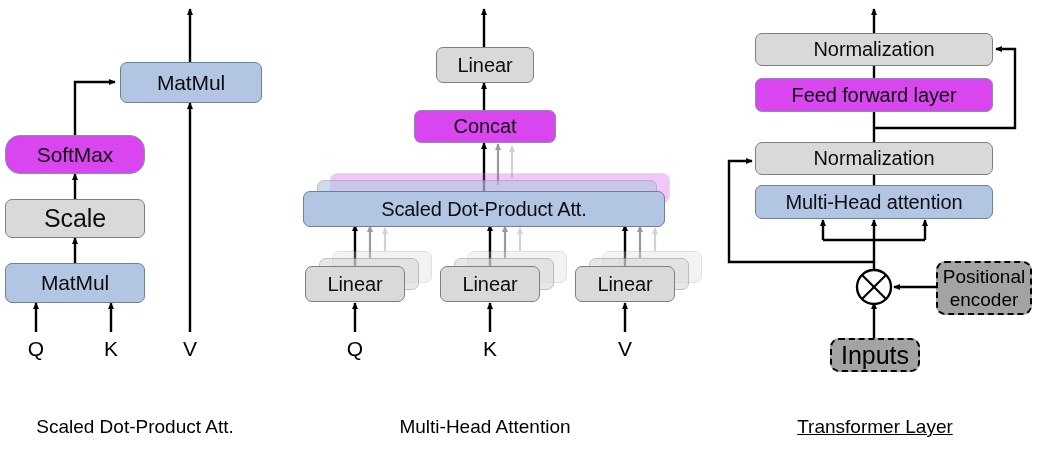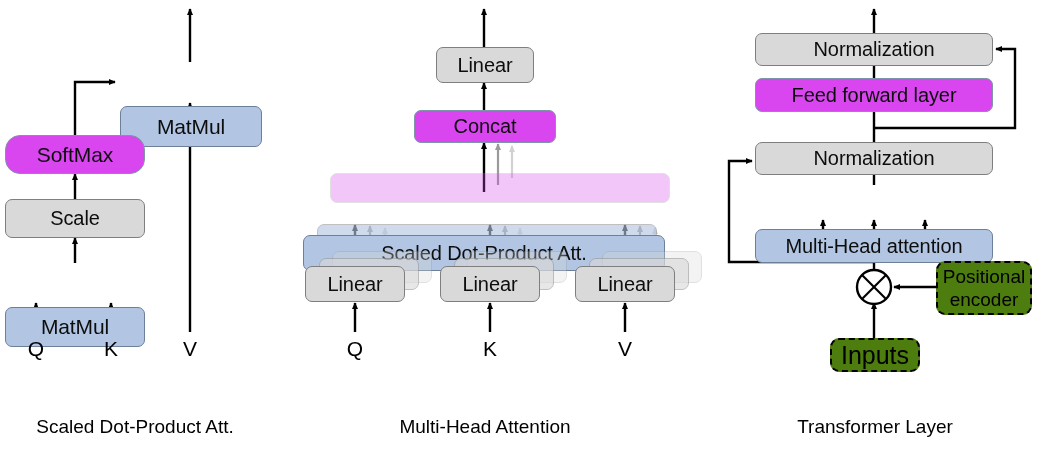--- a/index.html
+++ b/index.html
@@ -32,42 +32,42 @@
     border-radius: 7px;
     border: 1px solid #7f7f7f;
     display: flex;
     align-items: center;
     justify-content: center;
     text-align: center;
     color: #0d0d0d;
     white-space: nowrap;
     letter-spacing: -0.1px;
   }
-  .fill-blue-dark { background: #b2c5e2; border-color: #6d7f99; margin-top: 44px; }
+  .fill-blue-dark { background: #b2c5e2; border-color: #6d7f99; }
   .fill-blue-light { background: #d946ef; border-color: #7e94a8; }
   .fill-grey { background: #d9d9d9; border-color: #7f7f7f; }
   .node-label { pointer-events: none; }
 
   
   .ghost {
     position: absolute;
     box-sizing: border-box;
     border-radius: 7px;
     border: 1px solid #9b9b9b;
   }
   .ghost.g1 { opacity: 0.62; }
   .ghost.g2 { opacity: 0.30; }
 
   
   .dashed {
     position: absolute;
     box-sizing: border-box;
     border: 2px dashed #000000;
     border-radius: 9px;
-    background: #4d7c0f;
+    background: #a3a3a3;
     display: flex;
     align-items: center;
     justify-content: center;
     text-align: center;
     color: #000000;
     line-height: 1.22;
   }
 
   
   .io-label {
@@ -181,21 +181,21 @@
   </svg>
 
   <div class="node fill-blue-dark" style="left:120px; top:62px; width:142px; height:41px; font-size:21px;">
     <span class="node-label">MatMul</span>
   </div>
 
   <div class="node fill-blue-light" style="left:5px; top:135px; width:140px; height:39px; font-size:21px;border-radius:15px;">
     <span class="node-label">SoftMax</span>
   </div>
 
-  <div class="node fill-grey" style="left:5px; top:199px; width:140px; height:39px; font-size:20px;">
+  <div class="node fill-grey" style="left:5px; top:199px; width:140px; height:39px; font-size:25px;">
     <span class="node-label">Scale</span>
   </div>
 
   <div class="node fill-blue-dark" style="left:5px; top:263px; width:140px; height:40px; font-size:21px;">
     <span class="node-label">MatMul</span>
   </div>
 
   <div class="io-label" style="left:16px; top:337px; width:40px; font-size:21px;">Q</div>
   <div class="io-label" style="left:91px; top:337px; width:40px; font-size:21px;">K</div>
   <div class="io-label" style="left:170px; top:337px; width:40px; font-size:21px;">V</div>
@@ -255,15 +255,15 @@
   <div class="dashed" style="left:936px; top:261px; width:96px; height:54px; font-size:19px; padding:0 6px;">
     <span class="node-label">Positional encoder</span>
   </div>
 
   <div class="dashed" style="left:830px; top:338px; width:90px; height:34px; font-size:25px;">
     <span class="node-label">Inputs</span>
   </div>
 
   <div class="caption" style="left:0px; top:416px; width:270px;">Scaled Dot-Product Att.</div>
   <div class="caption" style="left:345px; top:416px; width:280px;">Multi-Head Attention</div>
-  <div class="caption" style="left:750px; top:416px; width:250px;">Transformer Layer</div>
+  <div class="caption" style="left:750px; top:416px; width:250px;text-decoration:underline;">Transformer Layer</div>
 
 </div>
 
 </body></html>

